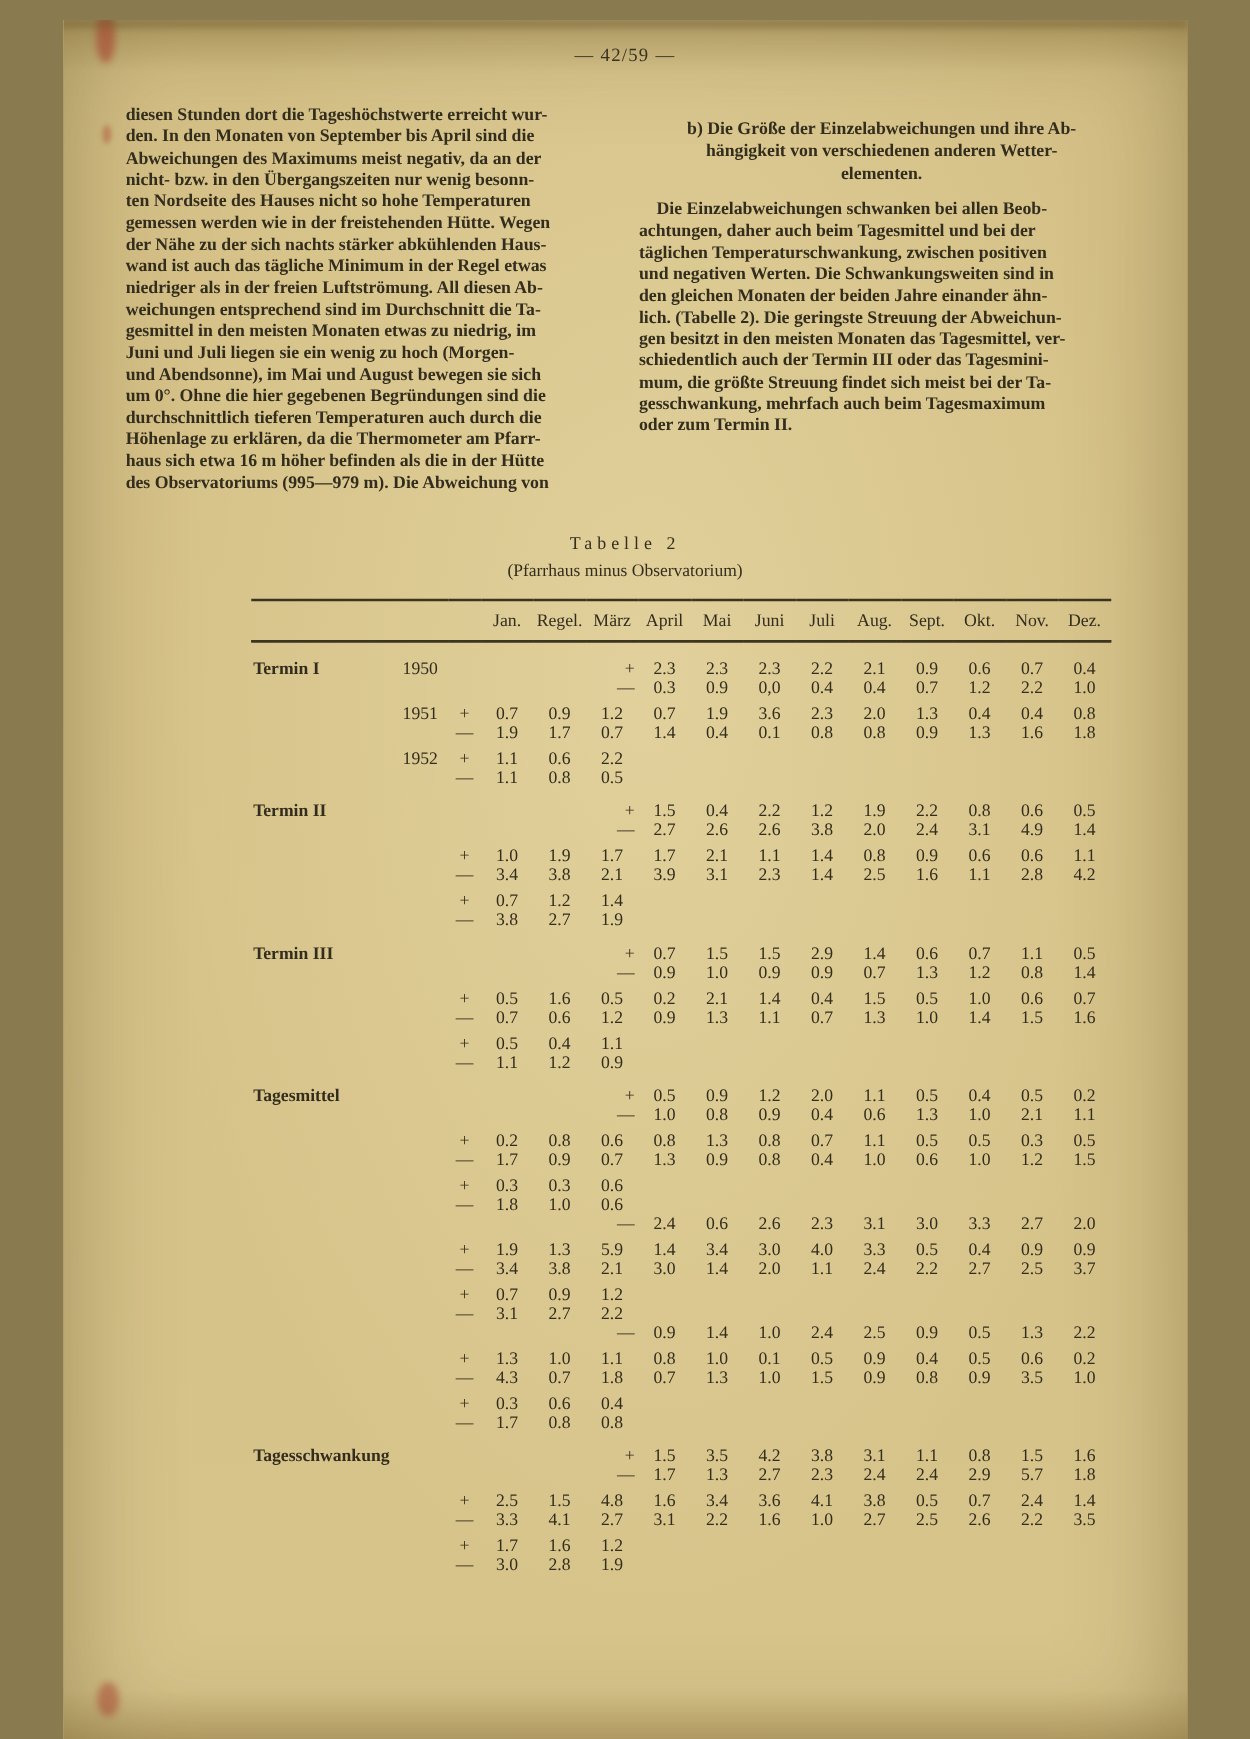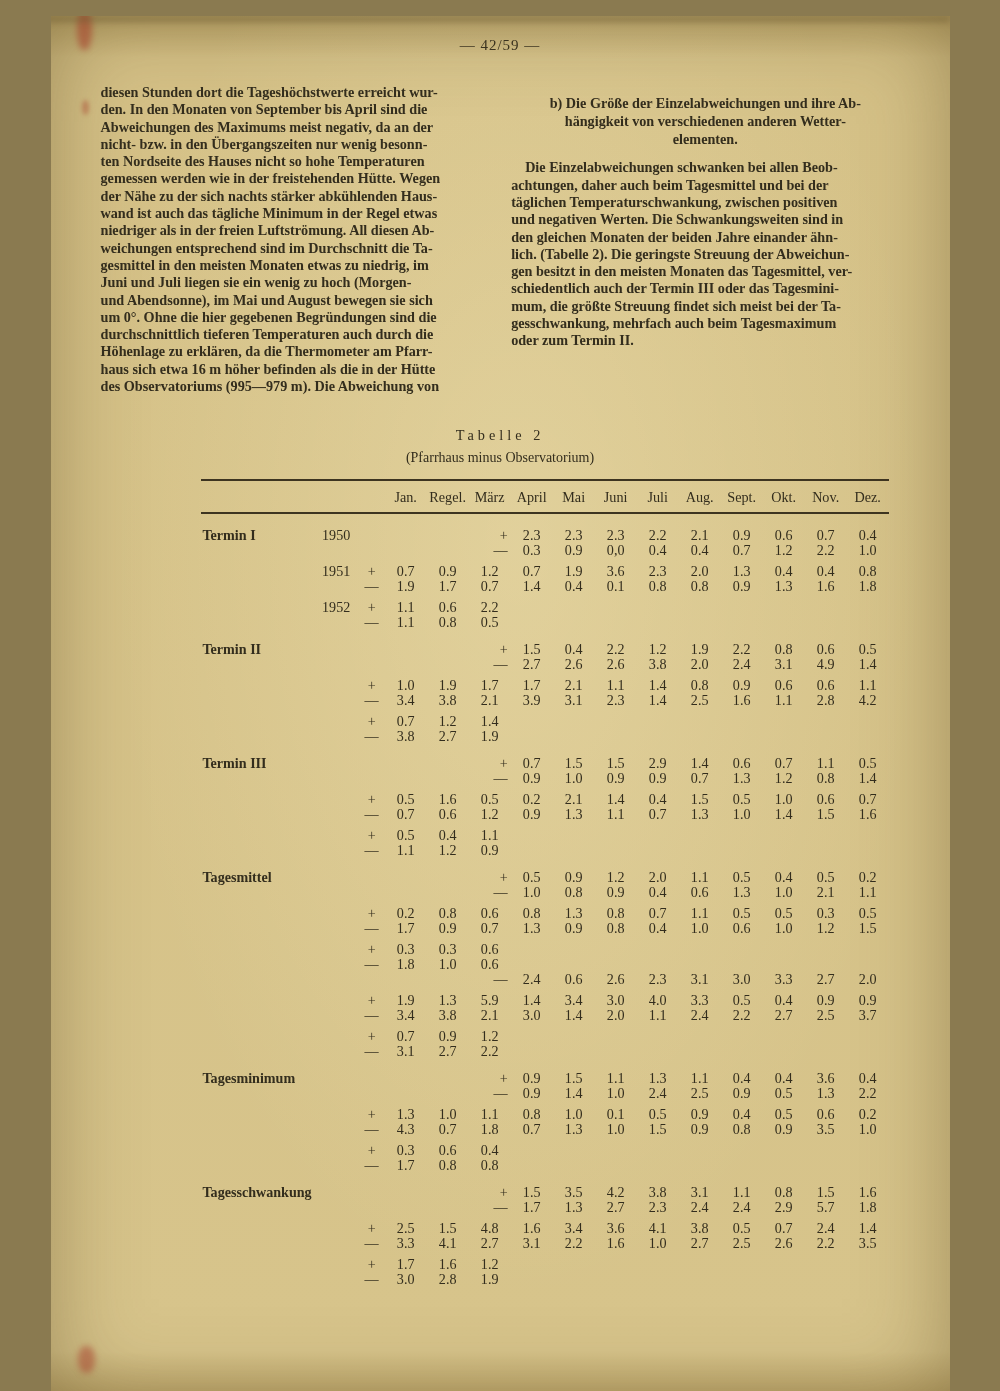--- a/index.html
+++ b/index.html
@@ -640,37 +640,20 @@
             <td></td>
             <td></td>
             <td></td>
             <td></td>
             <td></td>
             <td></td>
             <td></td>
             <td></td>
             <td></td>
           </tr>
-          <tr class="group-start">
-            <td class="rowlabel">Tagesminimum</td>
-            <td class="yearcell"></td>
-            <td class="signcell"></td>
-            <td></td>
-            <td></td>
-            <td class="sign-right">+</td>
-            <td>0.9</td>
-            <td>1.5</td>
-            <td>1.1</td>
-            <td>1.3</td>
-            <td>1.1</td>
-            <td>0.4</td>
-            <td>0.4</td>
-            <td>3.6</td>
-            <td>0.4</td>
-          </tr>
           <tr>
             <td class="rowlabel"></td>
             <td class="yearcell"></td>
             <td class="signcell"></td>
             <td></td>
             <td></td>
             <td class="sign-right">—</td>
             <td>0.9</td>
             <td>1.4</td>
             <td>1.0</td>

